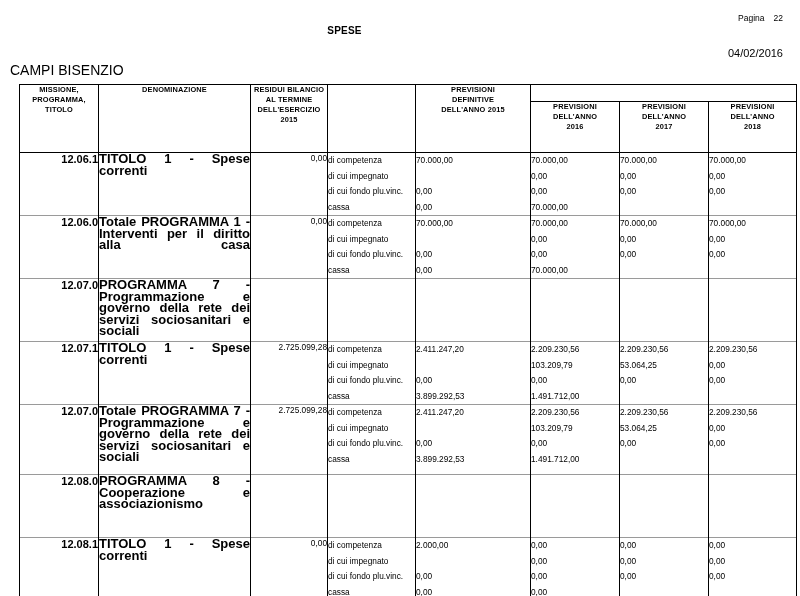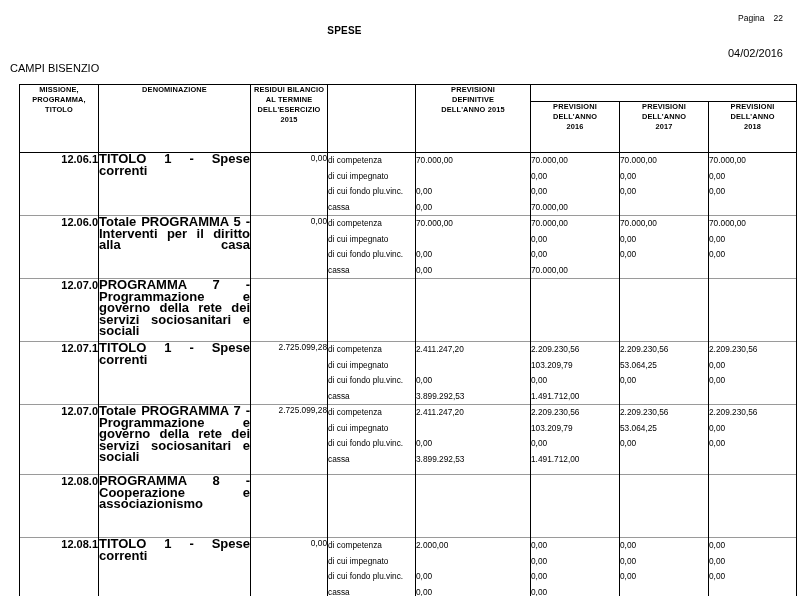--- a/index.html
+++ b/index.html
@@ -56,21 +56,21 @@
   .doc-date {
     position: absolute;
     top: 47px;
     right: 17px;
     font-size: 11px;
   }
   .entity-name {
     position: absolute;
     top: 62px;
     left: 10px;
-    font-size: 11px;
+    font-size: 14px;
   }
 
   
   .sheet {
     position: absolute;
     top: 84px;
     left: 19px;
     width: 777px;
   }
   table.budget {
@@ -267,21 +267,21 @@
           </td>
           <td class="c-num">
             <span>70.000,00</span>
             <span>0,00</span>
             <span>0,00</span>
             <span></span>
           </td>
         </tr>
         <tr class="blk">
           <td class="c-code">12.06.0</td>
-          <td class="c-desc justify-hard"><span>Totale PROGRAMMA 5 - Interventi per il diritto alla casa</span></td>
+          <td class="c-desc justify-hard"><span>Totale PROGRAMMA 1 - Interventi per il diritto alla casa</span></td>
           <td class="c-res">0,00</td>
           <td class="c-sub">
             <span>di competenza</span>
             <span>di cui impegnato</span>
             <span>di cui fondo plu.vinc.</span>
             <span>cassa</span>
           </td>
           <td class="c-num">
             <span>70.000,00</span>
             <span></span>

